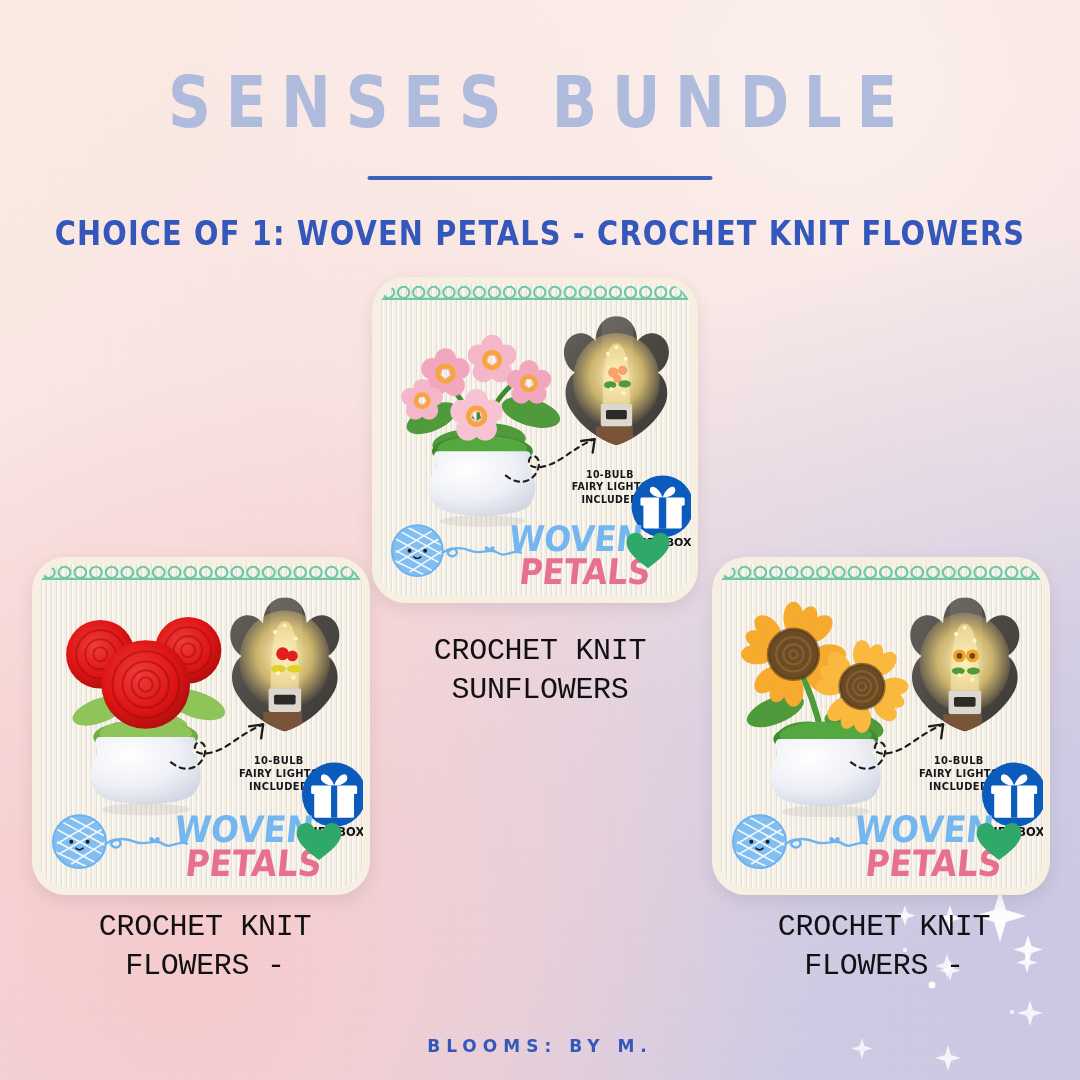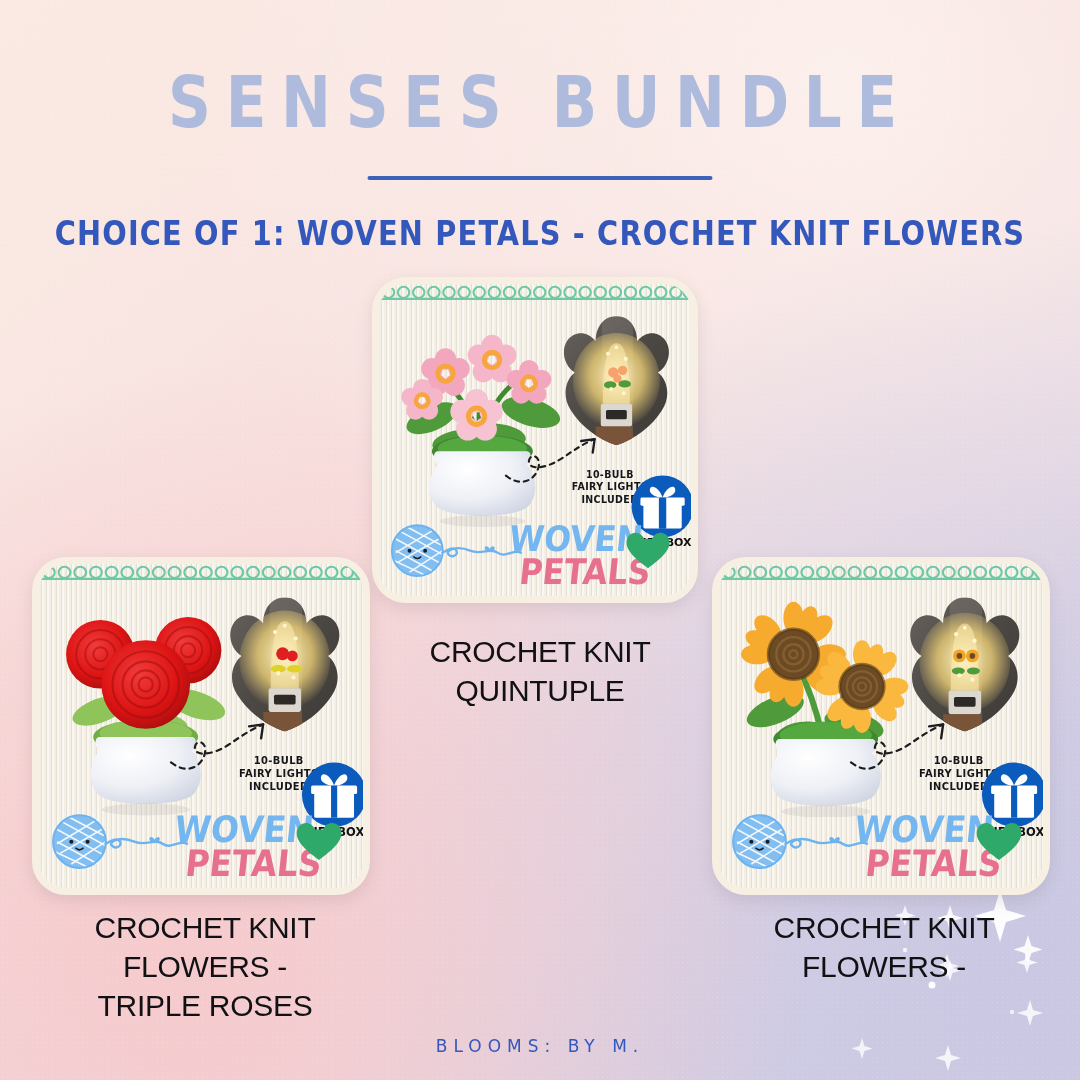--- a/index.html
+++ b/index.html
@@ -80,30 +80,30 @@
   }
   .card.left .fairy-txt, .card.right .fairy-txt{font-size:11px;}
 
   .giftbadge{position:absolute;right:-4%;top:60%;width:26%;height:26%;}
 
   .logo{position:absolute;left:3%;bottom:1%;width:94%;height:30%;}
 
   
   .caption{
     position:absolute;text-align:center;color:#111114;
-    font-family:Liberation Sans, sans-serif;
+    font-family:Liberation Mono, monospace;
     line-height:1.30;letter-spacing:-0.3px;
   }
   .caption.center{left:340px;top:632px;width:400px;font-size:30px;}
   .caption.left  {left:40px; top:908px;width:330px;font-size:30px;}
   .caption.right {left:700px;top:908px;width:368px;font-size:30px;}
 
   .footer{
     position:absolute;bottom:24px;left:0;width:1080px;text-align:center;
-    font-size:17px;font-weight:400;letter-spacing:6px;color:#3357bb;
+    font-size:17px;font-weight:700;letter-spacing:6px;color:#3357bb;
   }
 
   #sparkles{position:absolute;inset:0;pointer-events:none;}
 </style>
 </head>
 <body>
 
 <div id="stage">
 
   <div id="grain"></div>
@@ -336,21 +336,21 @@
         <text x="128" y="50" font-size="36" font-weight="700" fill="#74b6f0" font-family="DejaVu Sans Condensed, DejaVu Sans, sans-serif" transform="skewX(-6)">WOVEN</text>
         <text x="142" y="84" font-size="36" font-weight="700" fill="#e8708f" font-family="DejaVu Sans Condensed, DejaVu Sans, sans-serif" transform="skewX(-6)">PETALS</text>
         <path d="M262 38 C258 28 244 30 244 42 C244 52 258 62 266 68 C274 62 288 52 288 42 C288 30 274 28 270 38 Z" fill="#2fa96a"></path>
       </svg>
 
     </div>
   </div>
 
   <div class="caption center">
     <div>CROCHET KNIT</div>
-    <div>QUINTUPLE</div>
+    <div>SUNFLOWERS</div>
   </div>
 
   <div class="card left">
     <div class="card-inner">
 
       <svg class="lace" viewBox="0 0 330 28" preserveAspectRatio="none">
         <g fill="none" stroke="#6ec8a4" stroke-width="2.2">
           <path d="M0 16 H330"></path>
           <g>
             <circle cx="10" cy="9" r="6"></circle>
@@ -514,21 +514,20 @@
         <text x="142" y="84" font-size="36" font-weight="700" fill="#e8708f" font-family="DejaVu Sans Condensed, DejaVu Sans, sans-serif" transform="skewX(-6)">PETALS</text>
         <path d="M262 38 C258 28 244 30 244 42 C244 52 258 62 266 68 C274 62 288 52 288 42 C288 30 274 28 270 38 Z" fill="#2fa96a"></path>
       </svg>
 
     </div>
   </div>
 
   <div class="caption left">
     <div>CROCHET KNIT</div>
     <div>FLOWERS -</div>
-    <div>TRIPLE ROSES</div>
   </div>
 
   <div class="card right">
     <div class="card-inner">
 
       <svg class="lace" viewBox="0 0 330 28" preserveAspectRatio="none">
         <g fill="none" stroke="#6ec8a4" stroke-width="2.2">
           <path d="M0 16 H330"></path>
           <g>
             <circle cx="10" cy="9" r="6"></circle>

